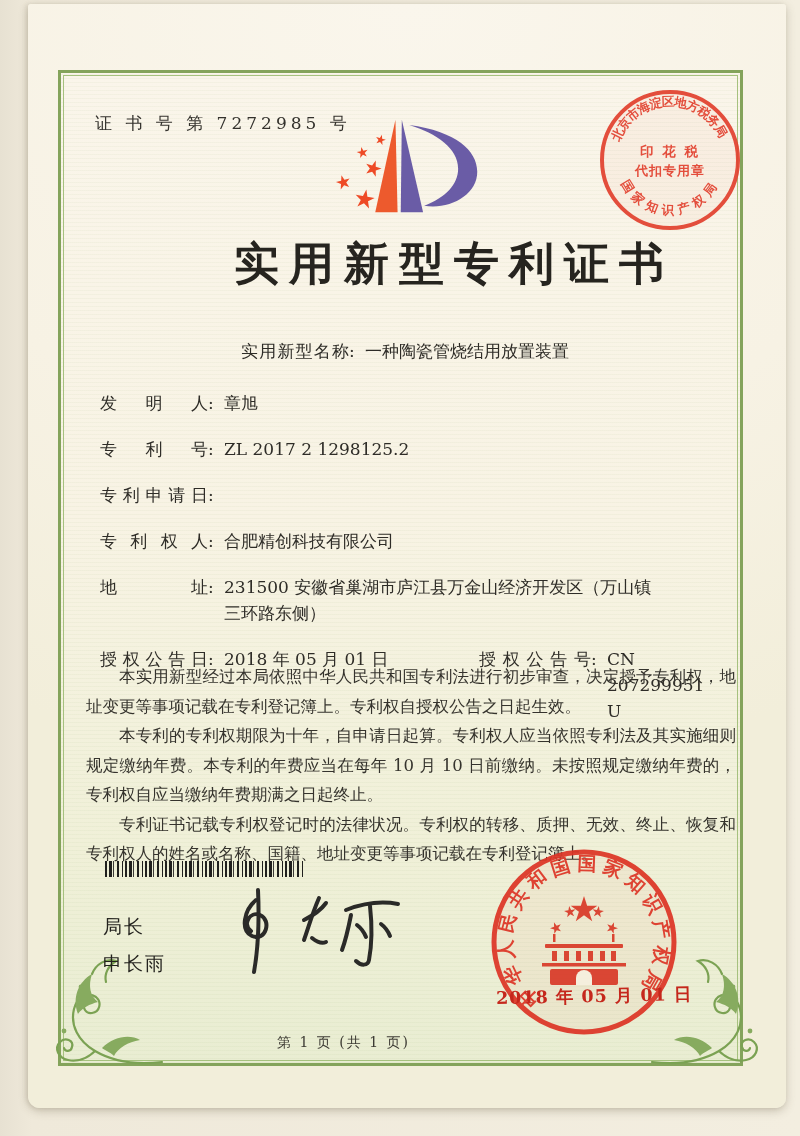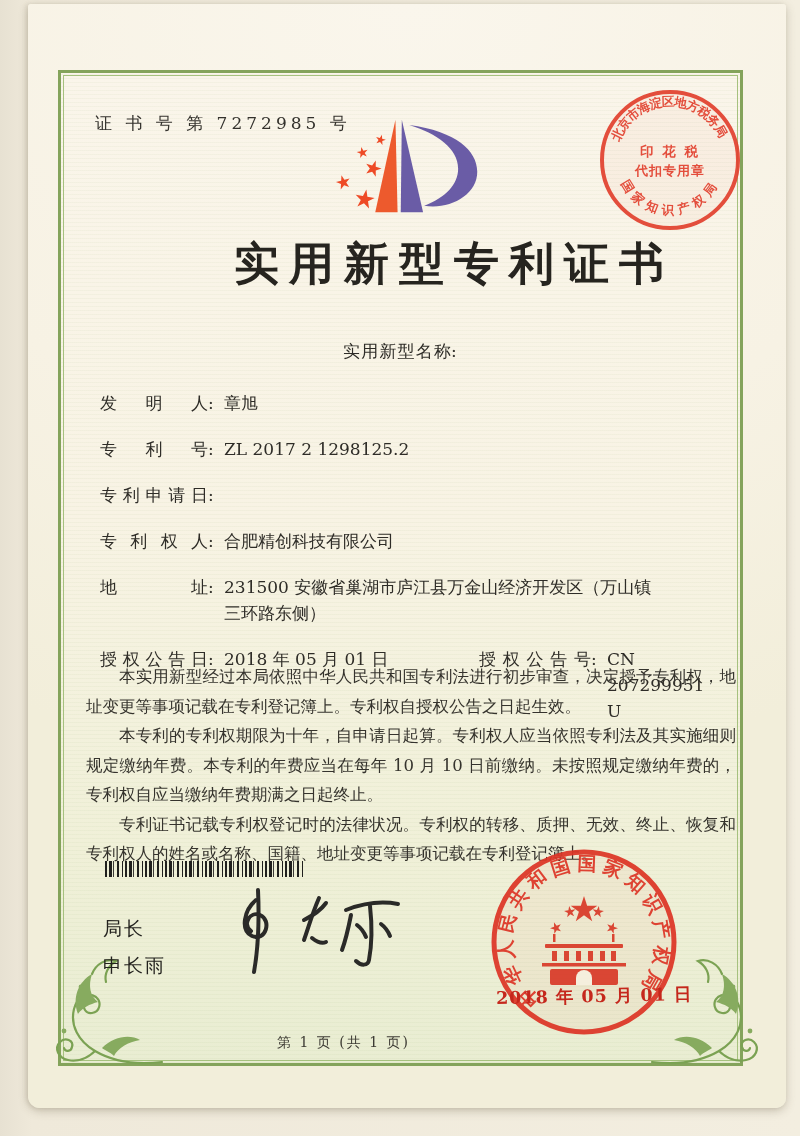--- a/index.html
+++ b/index.html
@@ -75,21 +75,21 @@
     position:absolute; left:77px; top:857px; width:200px; height:16px;
     background:repeating-linear-gradient(90deg,
       #20201e 0 2px, transparent 2px 4px,
       #20201e 4px 7px, transparent 7px 8px,
       #3a3a36 8px 9px, transparent 9px 12px,
       #20201e 12px 14px, transparent 14px 17px,
       #20201e 17px 18px, transparent 18px 20px);
   }
   .officer {
     position:absolute; left:75px; top:906px;
-    font-family:Liberation Sans, sans-serif;
+    font-family:Liberation Mono, monospace;
     font-size:19px; color:#23221e; line-height:37px; letter-spacing:2px;
   }
   .signature { position:absolute; left:196px; top:876px; width:200px; height:104px; }
   .main-seal { position:absolute; left:458px; top:842px; width:196px; height:196px; opacity:.93; }
   .seal-date {
     position:absolute; left:468px; top:980px;
     font-size:17.5px; font-weight:700; color:#c5271c;
     letter-spacing:1px; transform:rotate(-1.2deg);
   }
   .footer {
@@ -162,20 +162,21 @@
     <text x="76" y="72" text-anchor="middle" font-size="13.5" letter-spacing="2" fill="#e2402e" font-weight="700">印 花 税</text>
     <text x="76" y="91" text-anchor="middle" font-size="13" letter-spacing="1" fill="#e2402e" font-weight="700">代扣专用章</text>
   </svg>
 
   <div class="title">实用新型专利证书</div>
 
   <div class="fields">
     <div class="frow gap-big">
       <span class="flabel">实用新型名称</span>
         <span class="fcolon">:</span>
+      <span class="fvalue">一种陶瓷管烧结用放置装置</span>
     </div>
     <div class="frow">
       <span class="flabel">发明人</span>
         <span class="fcolon">:</span>
       <span class="fvalue">章旭</span>
     </div>
     <div class="frow">
       <span class="flabel">专利号</span>
         <span class="fcolon">:</span>
       <span class="fvalue">ZL 2017 2 1298125.2</span>

